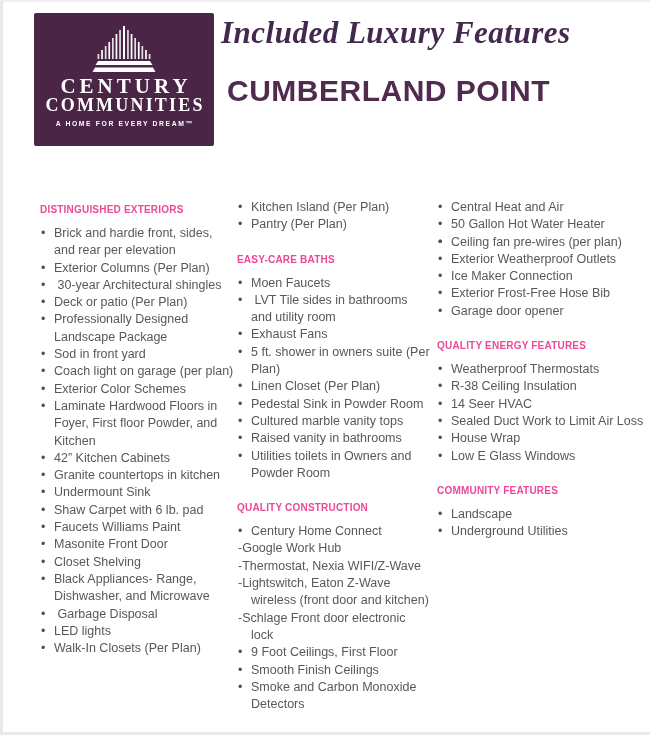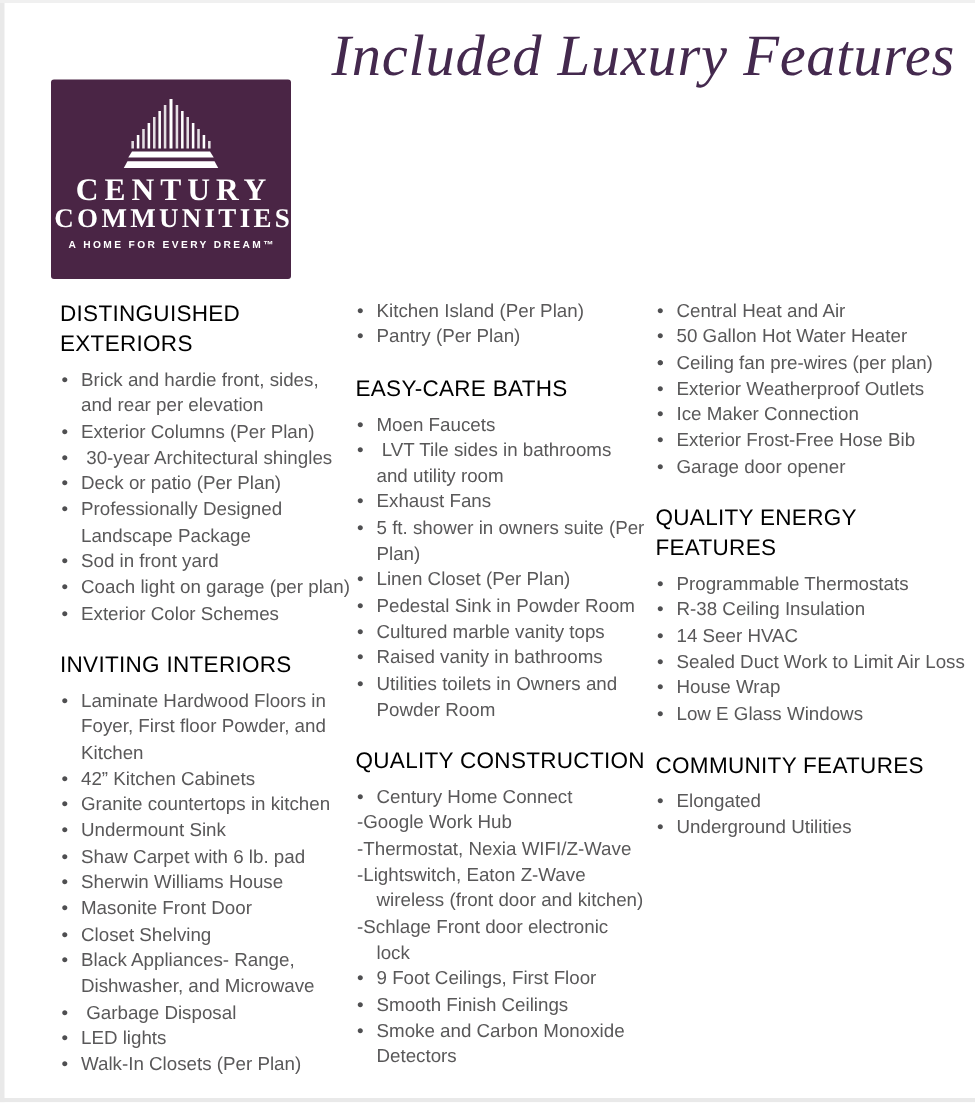--- a/index.html
+++ b/index.html
@@ -9,60 +9,60 @@
     position:relative; width:650px; height:735px; background:#ffffff;
     overflow:hidden; box-sizing:border-box;
   }
   .edge { position:absolute; background:#e9e9e9; }
   .edge-left { left:0; top:0; width:3px; height:735px; }
   .edge-top { left:0; top:0; width:650px; height:2px; background:#f0f0f0; }
   .edge-bottom { left:0; bottom:0; width:650px; height:3px; }
 
   
   .logo {
-    position:absolute; left:34px; top:13px; width:160px; height:133px;
-    background:#4A2545; color:#ffffff; text-align:center; border-radius:2px;margin-top:40px;
+    position:absolute; left:34px; top:13px; width:180px; height:133px;
+    background:#4A2545; color:#ffffff; text-align:center; border-radius:2px;
   }
   .logo svg { display:block; margin:11px auto 1px; }
   .logo-brand1 {
     font-family:"Liberation Serif", serif; font-weight:bold;
     font-size:21px; line-height:23px; letter-spacing:4px; text-indent:4px;
   }
   .logo-brand2 {
     font-family:"Liberation Serif", serif; font-weight:bold;
     font-size:18px; line-height:15px; letter-spacing:2.2px; text-indent:2.2px;
   }
   .logo-tagline {
     font-size:6.8px; font-weight:bold; letter-spacing:1.6px; text-indent:1.6px;
     margin-top:7px;
   }
 
   .doc-title {
     position:absolute; left:221px; top:15px;
-    font-family:"Liberation Serif", serif; font-style:italic; font-weight:normal;
-    font-size:39px; color:#44294E; letter-spacing:0.5px; white-space:nowrap;
+    font-family:"Liberation Serif", serif; font-style:italic; font-weight:bold;
+    font-size:31px; color:#44294E; letter-spacing:0.5px; white-space:nowrap;
   }
   .community-name {
     position:absolute; left:227px; top:74px;
     font-weight:bold; font-size:30px; color:#512A4F; letter-spacing:0.5px;
     white-space:nowrap;
   }
 
   
   .columns { position:absolute; left:0; top:199px; width:650px; height:536px; }
   .col {
     position:absolute; top:0; color:#595859;
     font-size:12.5px; line-height:17.3px;
   }
   .col1 { left:40px;  width:196px; }
   .col2 { left:237px; width:194px; }
   .col3 { left:437px; width:209px; }
 
   .sec-title {
-    font-size:15px; font-weight:normal; color:#000000;
+    font-size:10px; font-weight:bold; color:#ec4899;
     line-height:20px; letter-spacing:0.2px; margin:16px 0 5px 0;
   }
   .col .sec-title:first-child { margin-top:1px; }
 
   ul.feature-list { list-style:none; margin:0; padding:0; }
   ul.feature-list li { position:relative; padding-left:14px; }
   ul.feature-list li .blt { position:absolute; left:1px; top:0; color:#4f4f51; }
   ul.feature-list li.dash { text-indent:-13px; }
   .txt { white-space:pre-wrap; }
 </style>
@@ -95,42 +95,42 @@
         <path d="M12 37 L64 37 L66.5 41 L9.5 41 Z"></path>
         <path d="M9 43.5 L67 43.5 L69.5 48 L6.5 48 Z"></path>
       </g>
     </svg>
     <div class="logo-brand1">CENTURY</div>
     <div class="logo-brand2">COMMUNITIES</div>
     <div class="logo-tagline">A HOME FOR EVERY DREAM™</div>
   </div>
 
   <div class="doc-title">Included Luxury Features</div>
+  <div class="community-name">CUMBERLAND POINT</div>
 
   <main class="columns" id="columns">
       <div class="col col1">
         <h3 class="sec-title">DISTINGUISHED EXTERIORS</h3>
         <ul class="feature-list">
           <li><span class="blt">•</span><span class="txt">Brick and hardie front, sides, and rear per elevation</span></li>
           <li><span class="blt">•</span><span class="txt">Exterior Columns (Per Plan)</span></li>
           <li><span class="blt">•</span><span class="txt"> 30-year Architectural shingles</span></li>
           <li><span class="blt">•</span><span class="txt">Deck or patio (Per Plan)</span></li>
           <li><span class="blt">•</span><span class="txt">Professionally Designed Landscape Package</span></li>
           <li><span class="blt">•</span><span class="txt">Sod in front yard</span></li>
           <li><span class="blt">•</span><span class="txt">Coach light on garage (per plan)</span></li>
           <li><span class="blt">•</span><span class="txt">Exterior Color Schemes</span></li>
         </ul>
-        <h3 class="sec-title">INVITING INTERIORS</h3>
         <ul class="feature-list">
           <li><span class="blt">•</span><span class="txt">Laminate Hardwood Floors in Foyer, First floor Powder, and Kitchen</span></li>
           <li><span class="blt">•</span><span class="txt">42” Kitchen Cabinets</span></li>
           <li><span class="blt">•</span><span class="txt">Granite countertops in kitchen</span></li>
           <li><span class="blt">•</span><span class="txt">Undermount Sink</span></li>
           <li><span class="blt">•</span><span class="txt">Shaw Carpet with 6 lb. pad</span></li>
-          <li><span class="blt">•</span><span class="txt">Sherwin Williams House</span></li>
+          <li><span class="blt">•</span><span class="txt">Faucets Williams Paint</span></li>
           <li><span class="blt">•</span><span class="txt">Masonite Front Door</span></li>
           <li><span class="blt">•</span><span class="txt">Closet Shelving</span></li>
           <li><span class="blt">•</span><span class="txt">Black Appliances- Range, Dishwasher, and Microwave</span></li>
           <li><span class="blt">•</span><span class="txt"> Garbage Disposal</span></li>
           <li><span class="blt">•</span><span class="txt">LED lights</span></li>
           <li><span class="blt">•</span><span class="txt">Walk-In Closets (Per Plan)</span></li>
         </ul>
       </div>
       <div class="col col2">
         <ul class="feature-list">
@@ -167,27 +167,27 @@
           <li><span class="blt">•</span><span class="txt">50 Gallon Hot Water Heater</span></li>
           <li><span class="blt">•</span></li>
           <li><span class="blt">•</span><span class="txt">Ceiling fan pre-wires (per plan)</span></li>
           <li><span class="blt">•</span><span class="txt">Exterior Weatherproof Outlets</span></li>
           <li><span class="blt">•</span><span class="txt">Ice Maker Connection</span></li>
           <li><span class="blt">•</span><span class="txt">Exterior Frost-Free Hose Bib</span></li>
           <li><span class="blt">•</span><span class="txt">Garage door opener</span></li>
         </ul>
         <h3 class="sec-title">QUALITY ENERGY FEATURES</h3>
         <ul class="feature-list">
-          <li><span class="blt">•</span><span class="txt">Programmable Thermostats</span></li>
+          <li><span class="blt">•</span><span class="txt">Weatherproof Thermostats</span></li>
           <li><span class="blt">•</span><span class="txt">R-38 Ceiling Insulation</span></li>
           <li><span class="blt">•</span><span class="txt">14 Seer HVAC</span></li>
           <li><span class="blt">•</span><span class="txt">Sealed Duct Work to Limit Air Loss</span></li>
           <li><span class="blt">•</span><span class="txt">House Wrap</span></li>
           <li><span class="blt">•</span><span class="txt">Low E Glass Windows</span></li>
         </ul>
         <h3 class="sec-title">COMMUNITY FEATURES</h3>
         <ul class="feature-list">
-          <li><span class="blt">•</span><span class="txt">Elongated</span></li>
+          <li><span class="blt">•</span><span class="txt">Landscape</span></li>
           <li><span class="blt">•</span><span class="txt">Underground Utilities</span></li>
         </ul>
       </div>
     </main>
 </div>
 
 </body></html>

